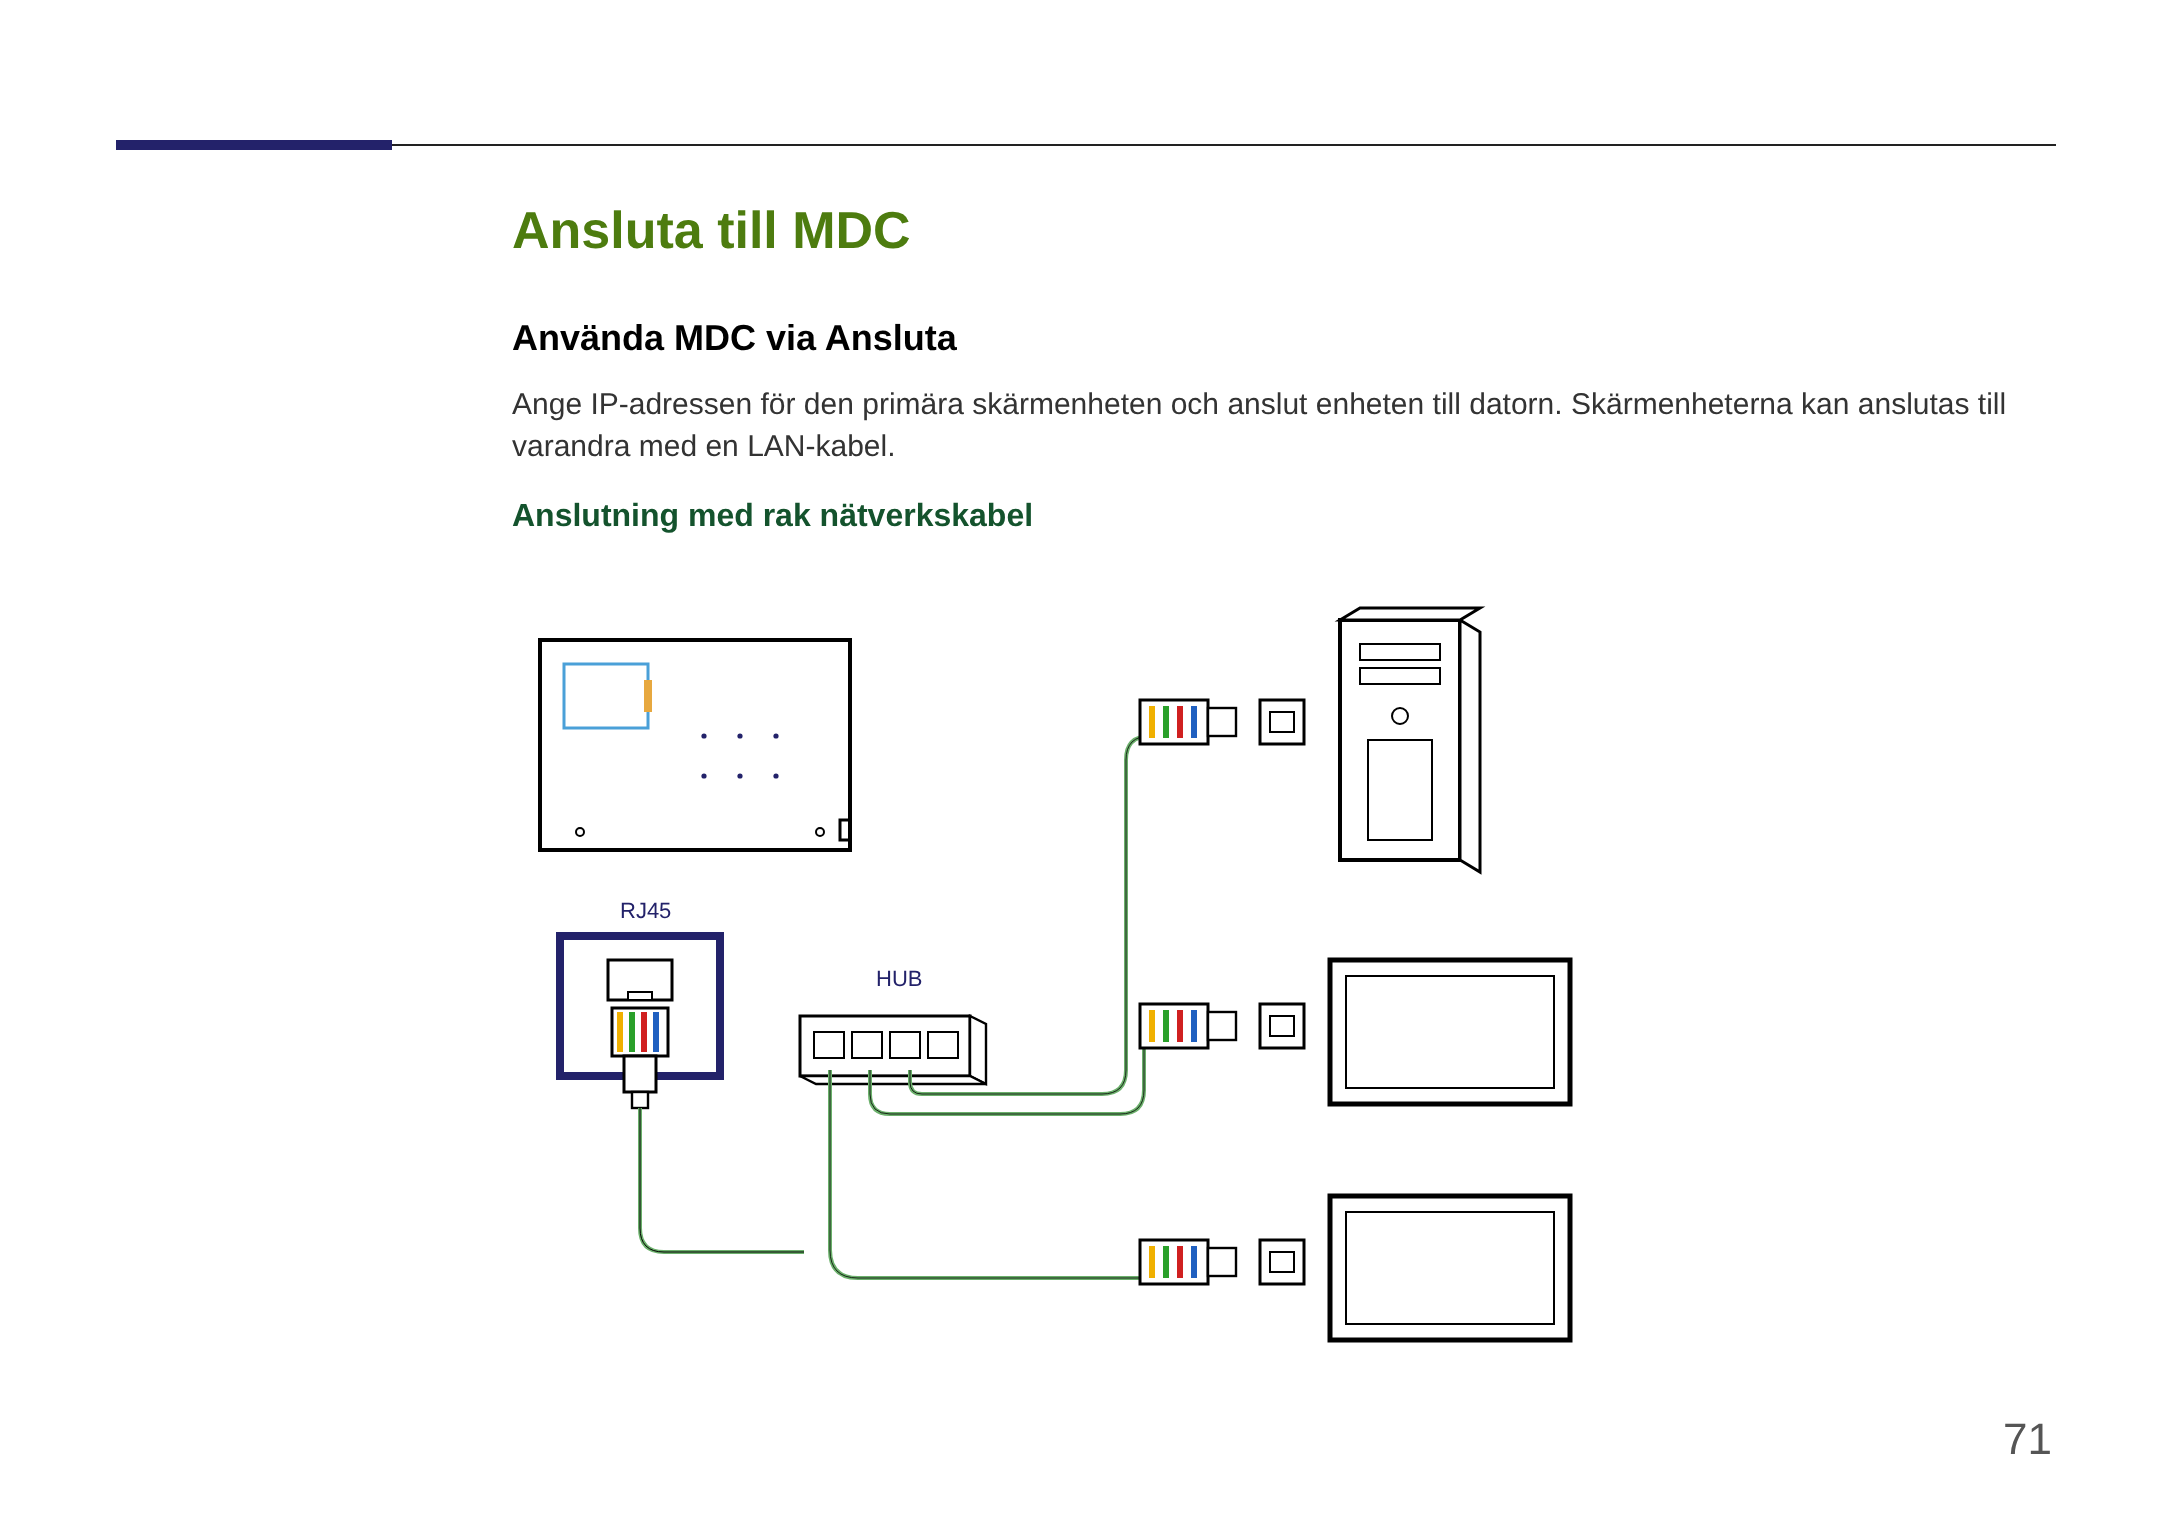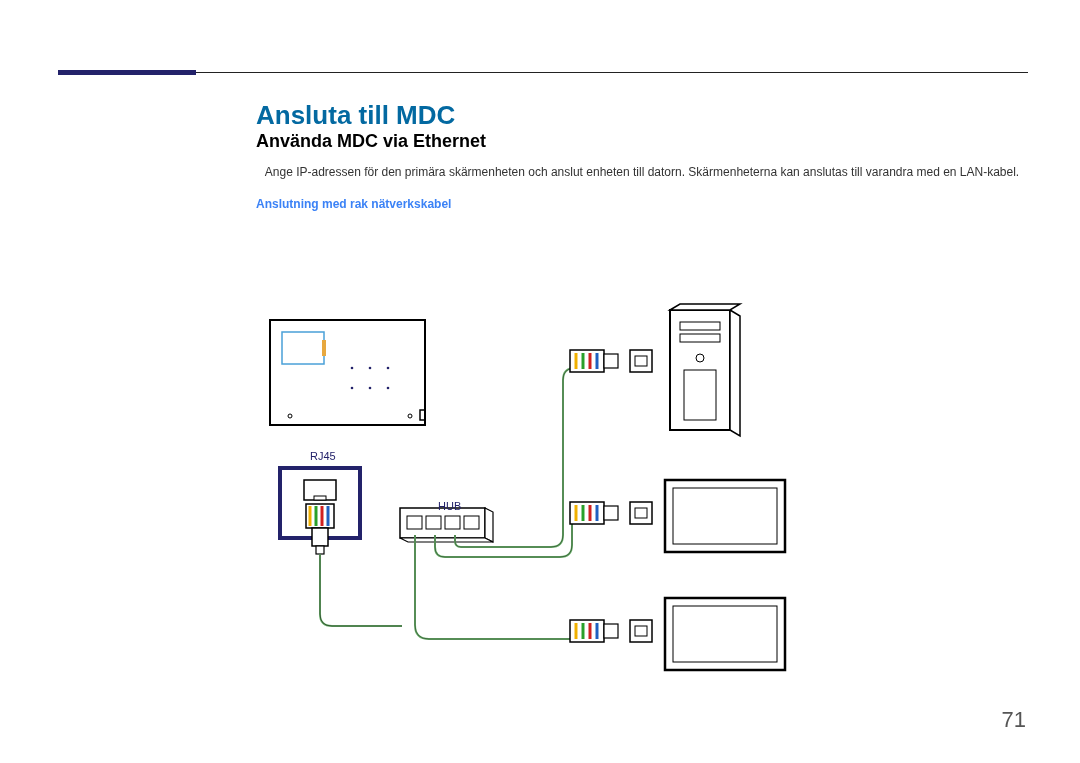--- a/index.html
+++ b/index.html
@@ -27,40 +27,40 @@
     height: 5px;
     background: #23226a;
   }
   .content {
     position: absolute;
     left: 256px;
     top: 100px;
     right: 52px;
   }
   .h1 {
-    color: #0369a1;
+    color: #4d7c0f;
     font-size: 26px;
     font-weight: bold;
+    margin-bottom: 28px;
   }
   .h2 {
     color: #000;
     font-size: 18px;
     font-weight: bold;
     margin-bottom: 12px;
   }
   .para {
-    font-size: 12px;
+    font-size: 15px;
     color: #333;
     margin-bottom: 16px;
     line-height: 1.4;
-    text-align: center;
   }
   .h3 {
-    color: #3b82f6;
-    font-size: 12px;
+    color: #14532d;
+    font-size: 16px;
     font-weight: bold;
     margin-bottom: 10px;
   }
   .note {
     font-size: 9px;
     color: #555;
     margin-bottom: 10px;
   }
   .note .dash { font-size: 14px; vertical-align: middle; margin-right: 4px; color:#888;}
   .note b { font-weight: bold; color:#444;}
@@ -79,33 +79,33 @@
     height: 400px;
   }
   .diagram svg { overflow: visible; }
   .lbl-rj45 {
     position: absolute;
     left: 40px; top: 140px;
     font-size: 11px; color:#23226a;
   }
   .lbl-hub {
     position: absolute;
-    left: 168px; top: 190px;
+    left: 168px; top: 174px;
     font-size: 11px; color:#23226a;
   }
 </style>
 </head>
 <body>
 
 <div class="header-rule"></div>
 <div class="header-accent"></div>
 
 <div class="content">
   <div class="h1">Ansluta till MDC</div>
-  <div class="h2">Använda MDC via Ethernet</div>
+  <div class="h2">Använda MDC via Ansluta</div>
   <div class="para">Ange IP-adressen för den primära skärmenheten och anslut enheten till datorn. Skärmenheterna kan anslutas till varandra med en LAN-kabel.</div>
   <div class="h3">Anslutning med rak nätverkskabel</div>
 </div>
 
 <div class="diagram">
   <div class="lbl-rj45">RJ45</div>
   <div class="lbl-hub">HUB</div>
 
   <svg width="560" height="400">
 

